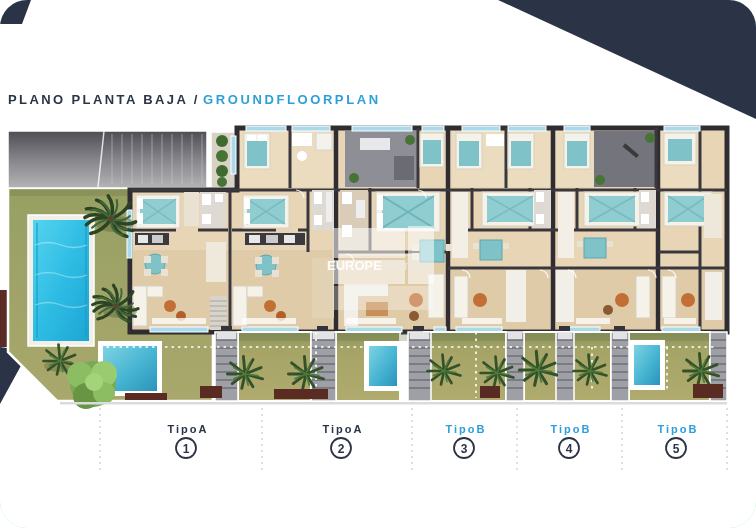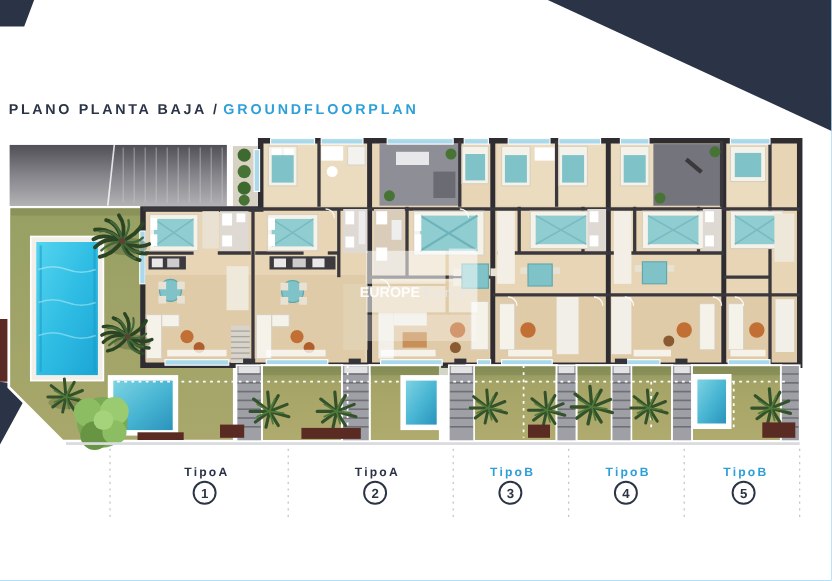--- a/index.html
+++ b/index.html
@@ -1,16 +1,16 @@
 <!DOCTYPE html>
 <html><head>
 <meta charset="utf-8">
 <style>
 html,body{margin:0;padding:0;background:#ffffff;}
-#page{position:relative;width:756px;height:528px;background:#0ea5e9;font-family:"Liberation Sans",sans-serif;overflow:hidden;}
+#page{position:relative;width:756px;height:528px;background:#86efac;font-family:"Liberation Sans",sans-serif;overflow:hidden;border-radius:27px;}
 svg{display:block;}
 </style>
 </head>
 <body>
 <div id="page">
 <svg width="756" height="528" viewBox="0 0 756 528">
 <defs>
 <linearGradient id="wallgrad" x1="0" y1="0" x2="0" y2="1">
 <stop offset="0" stop-color="#4e4e54"></stop>
 <stop offset="0.5" stop-color="#85858b"></stop>

